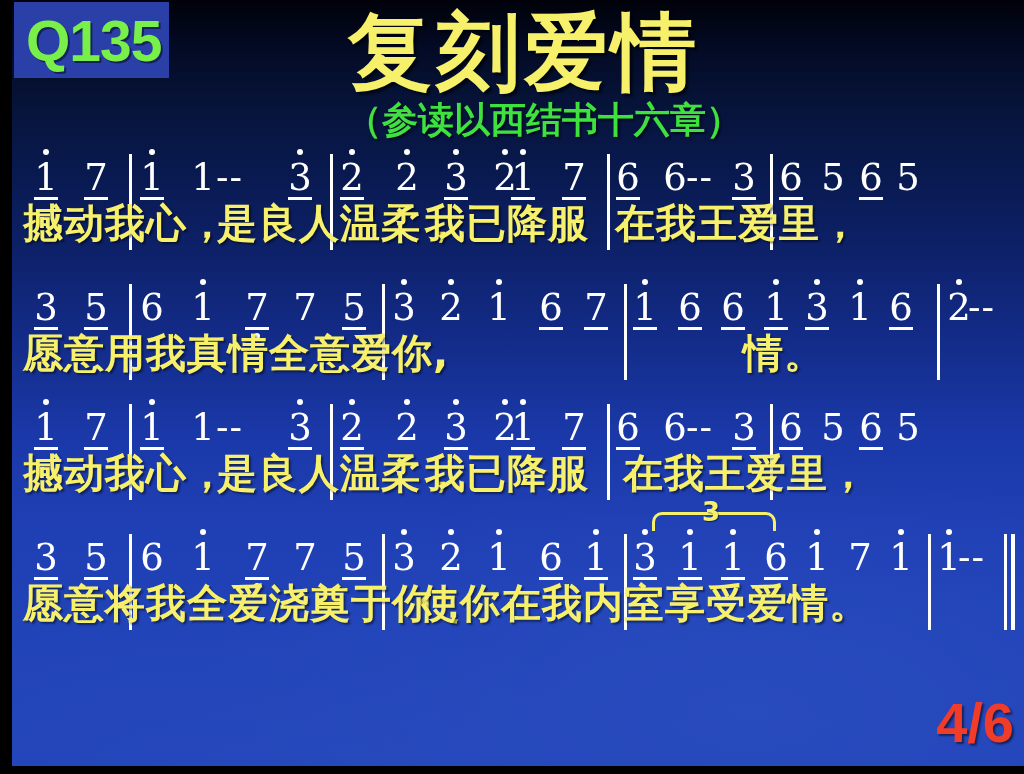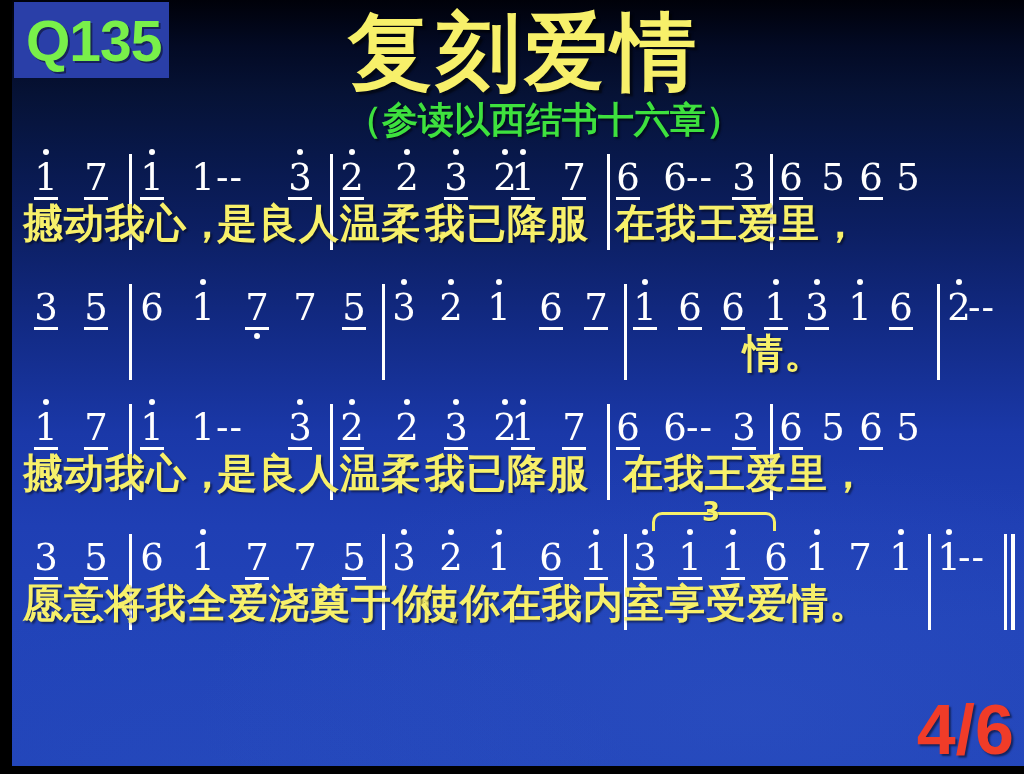--- a/index.html
+++ b/index.html
@@ -220,21 +220,21 @@
     font-family: "DejaVu Sans", sans-serif;
     font-size: 62px;
     font-weight: bold;
     color: #66ef55;
     letter-spacing: 2px;
     text-shadow: 3px 3px 2px rgba(0,0,0,0.5);
   }
   #pageno {
     position: absolute;
     right: 22px; top: 690px;
-    font-size: 70px;
+    font-size: 56px;
     font-weight: bold;
     color: #f03c28;
     letter-spacing: 0px;
     text-shadow: 2px 2px 2px rgba(0,0,0,0.5);
   }
 </style>
 </head>
 <body>
 
 <div id="slide">
@@ -300,21 +300,21 @@
           <div class="note up beam" style="left: 751px;"><span class="dig">1</span></div>
           <div class="note up beam" style="left: 792px;"><span class="dig">3</span></div>
           <div class="note up" style="left: 835px;"><span class="dig">1</span></div>
           <div class="note beam" style="left: 876px;"><span class="dig">6</span></div>
           <div class="bar" style="left: 925px;"></div>
           <div class="note up" style="left: 934px;"><span class="dig">2</span></div>
           <div class="dash" style="left: 956px;">--</div>
         </div>
       </div>
       <div class="stave" style="top: 326px;">
-        <div class="lyricrow"><span class="lyric" style="left: 731px;">情。</span></div>
+        <div class="lyricrow"><span class="lyric" style="left: 11px;">愿意用我真情全意爱你,</span><span class="lyric" style="left: 731px;">情。</span></div>
       </div>
       <div class="stave" style="top: 408px;">
         <div class="noterow">
           <div class="note up beam" style="left: 21px;"><span class="dig">1</span></div>
           <div class="note beam" style="left: 71px;"><span class="dig">7</span></div>
           <div class="bar" style="left: 117px;"></div>
           <div class="note up beam" style="left: 127px;"><span class="dig">1</span></div>
           <div class="note" style="left: 178px;"><span class="dig">1</span></div>
           <div class="dash" style="left: 204px;">--</div>
           <div class="note up beam" style="left: 275px;"><span class="dig">3</span></div>

